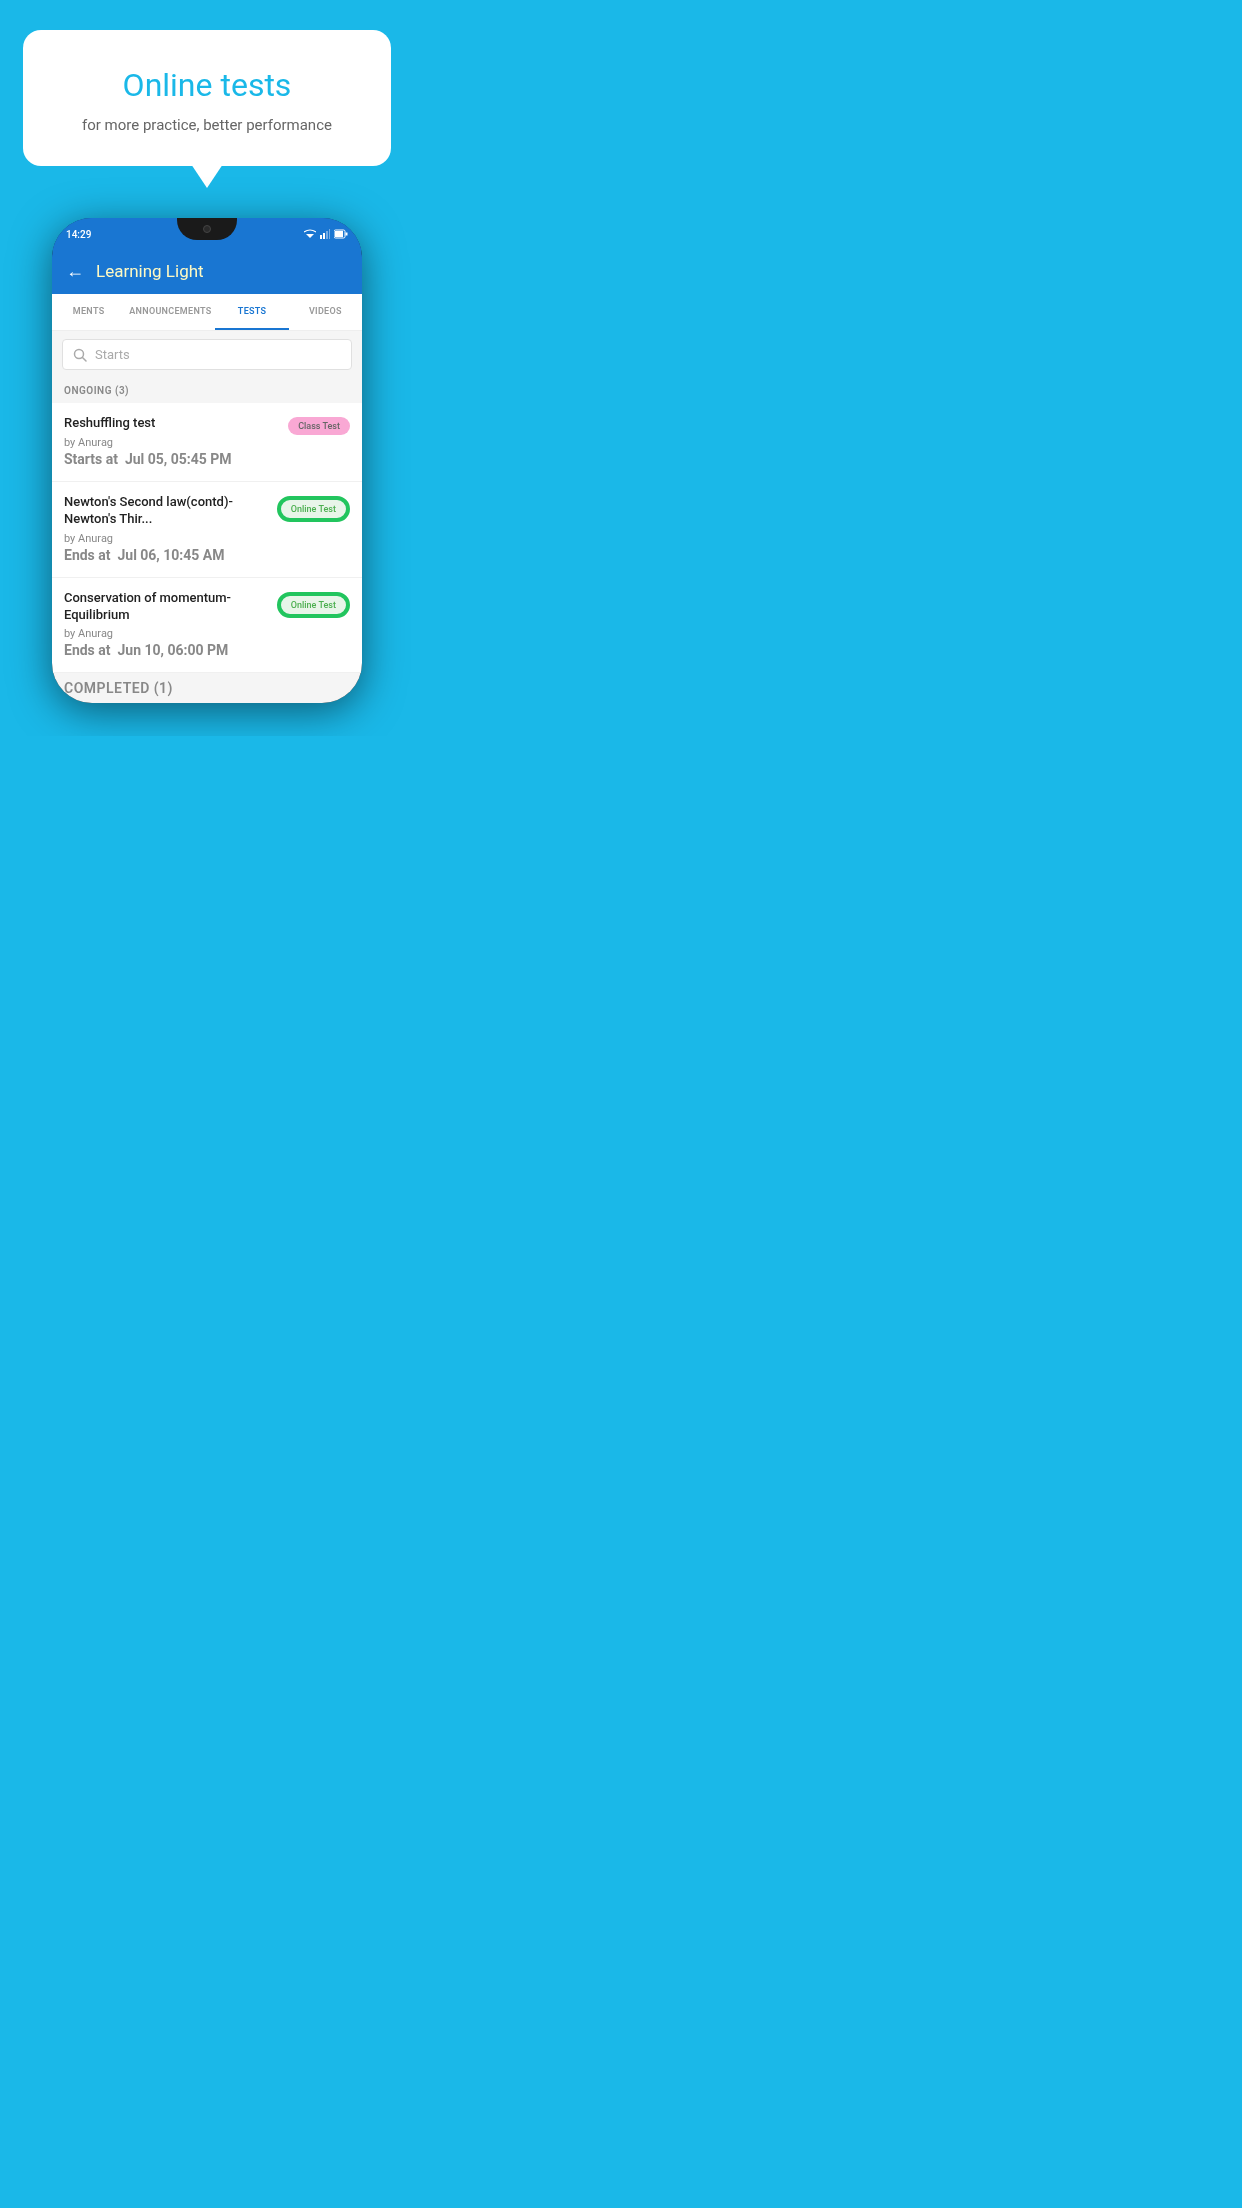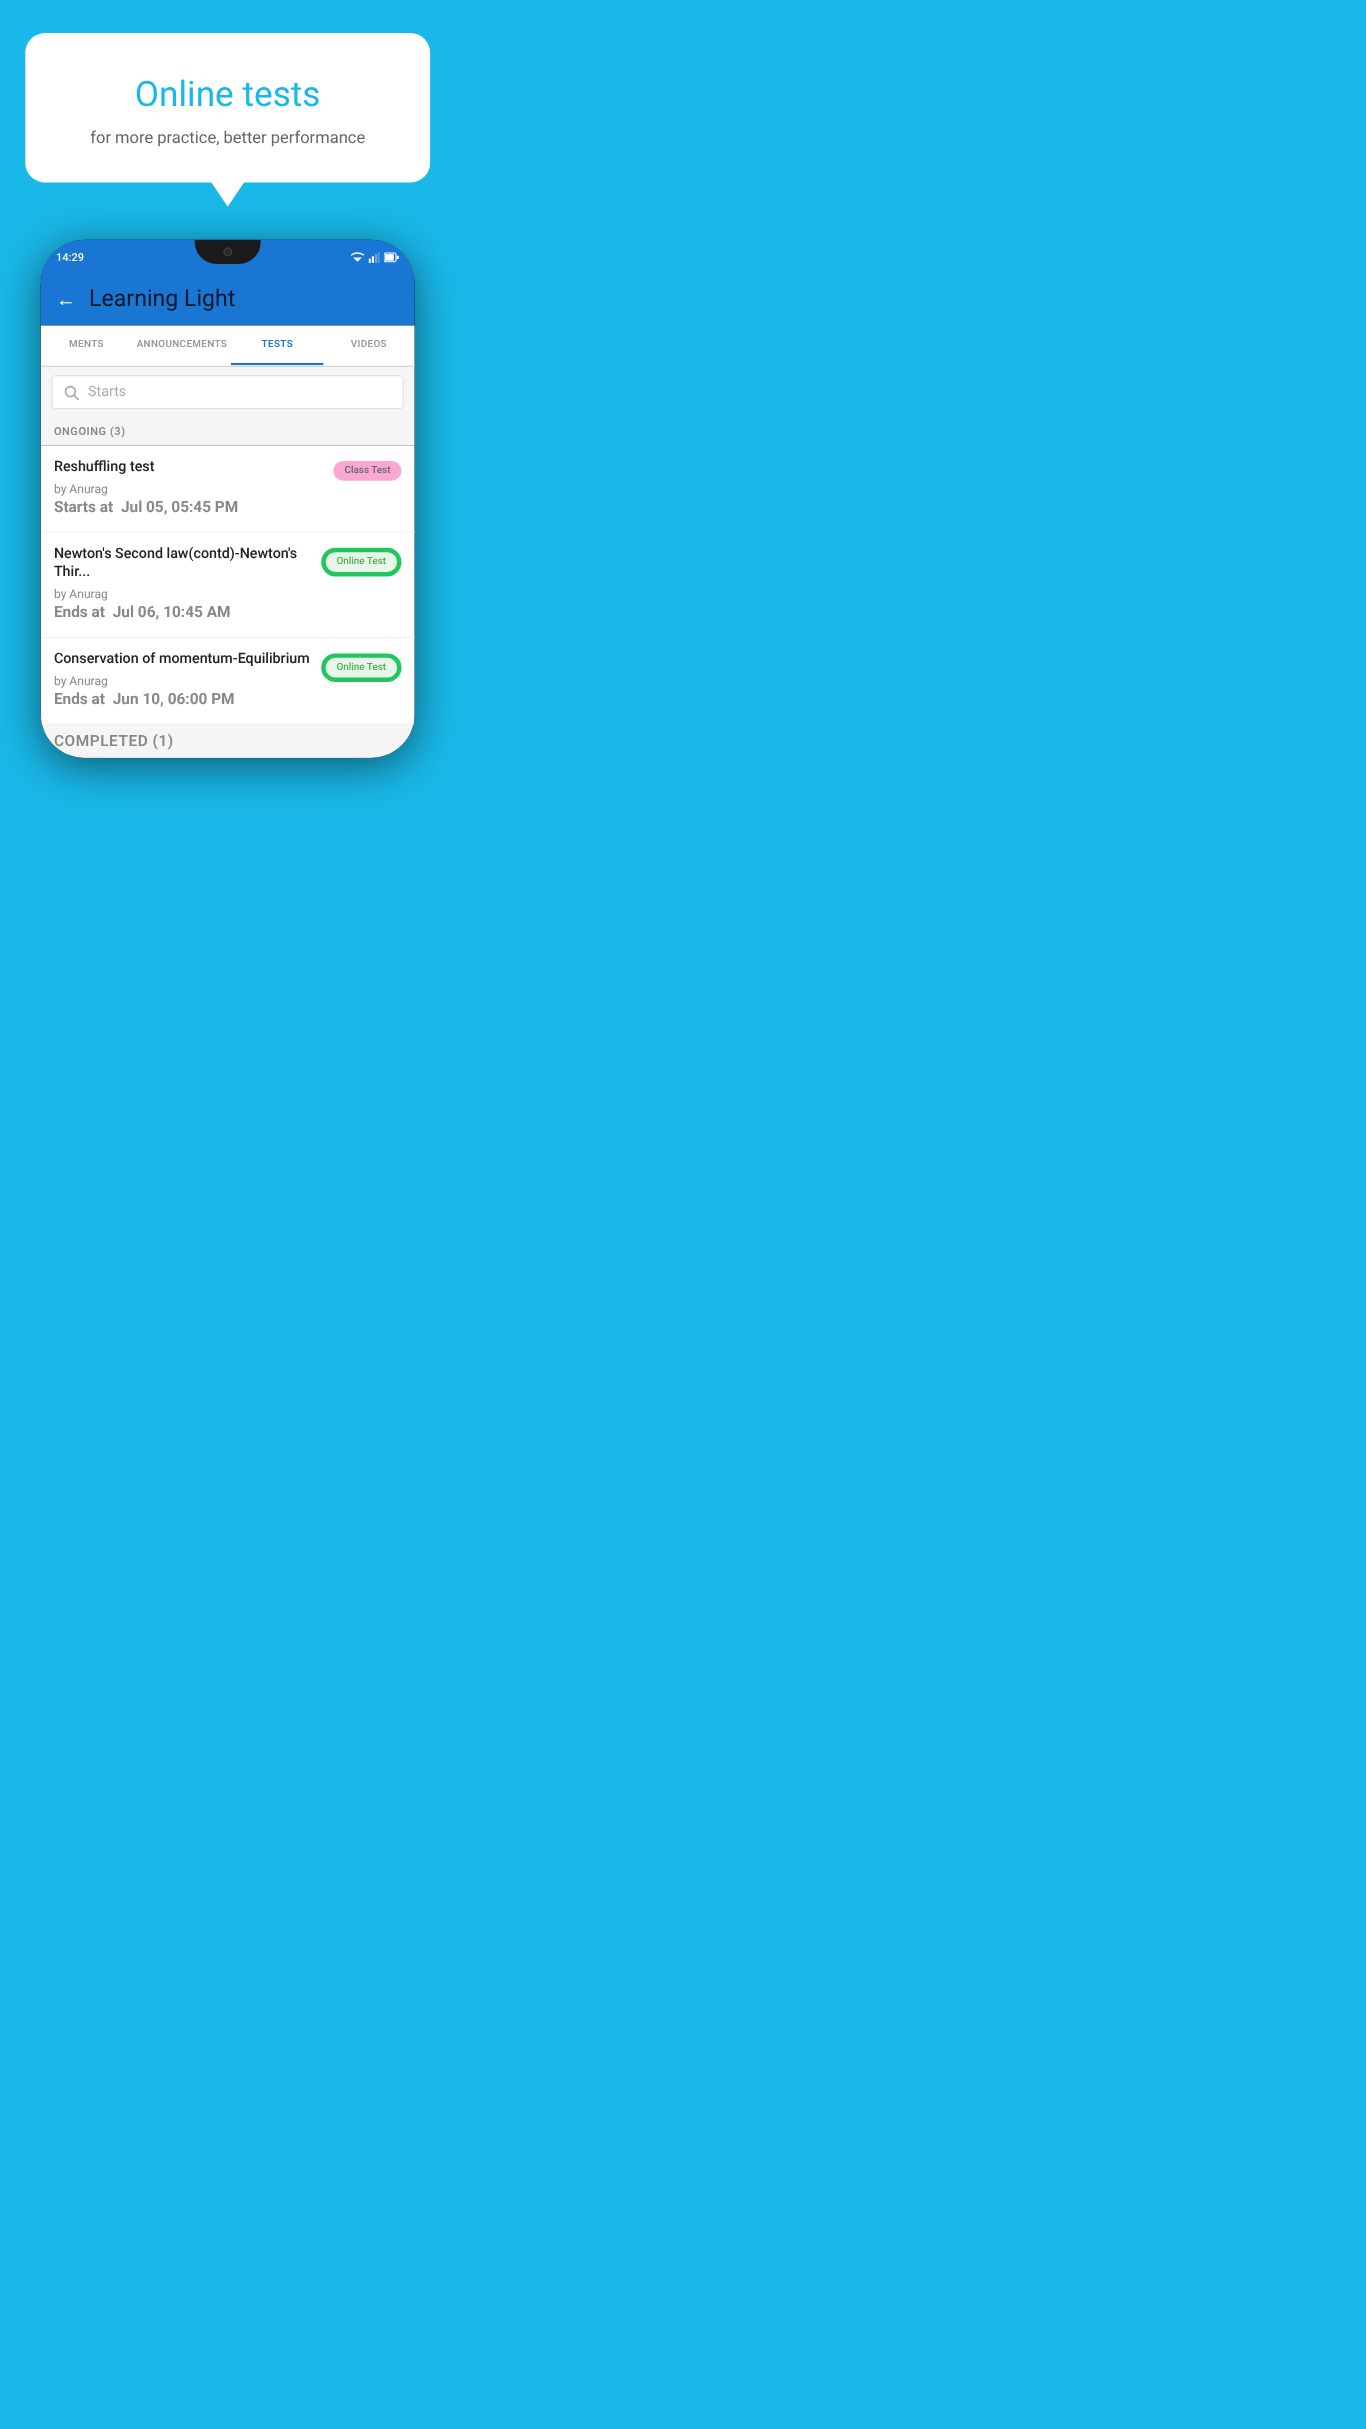--- a/index.html
+++ b/index.html
@@ -56,21 +56,21 @@
 
     
     .phone-wrapper {
       margin-top: 52px;
       display: flex;
       justify-content: center;
       width: 100%;
     }
 
     .phone-frame {
-      width: 340px;
+      width: 310px;
       background: #1a1a1a;
       border-radius: 40px;
       padding: 0;
       box-shadow: 0 8px 40px rgba(0,0,0,0.5);
       overflow: hidden;
       position: relative;
     }
 
     
     .phone-top-bar {
@@ -138,22 +138,22 @@
       align-items: center;
       gap: 12px;
     }
 
     .back-arrow {
       color: white;
       font-size: 18px;
     }
 
     .app-title {
-      color: #0f172a;
-      font-size: 21px;
+      color: #fef9c3;
+      font-size: 17px;
       font-weight: 400;
     }
 
     
     .tabs-bar {
       background: white;
       display: flex;
       border-bottom: 1px solid #eee;
       overflow-x: auto;
     }

